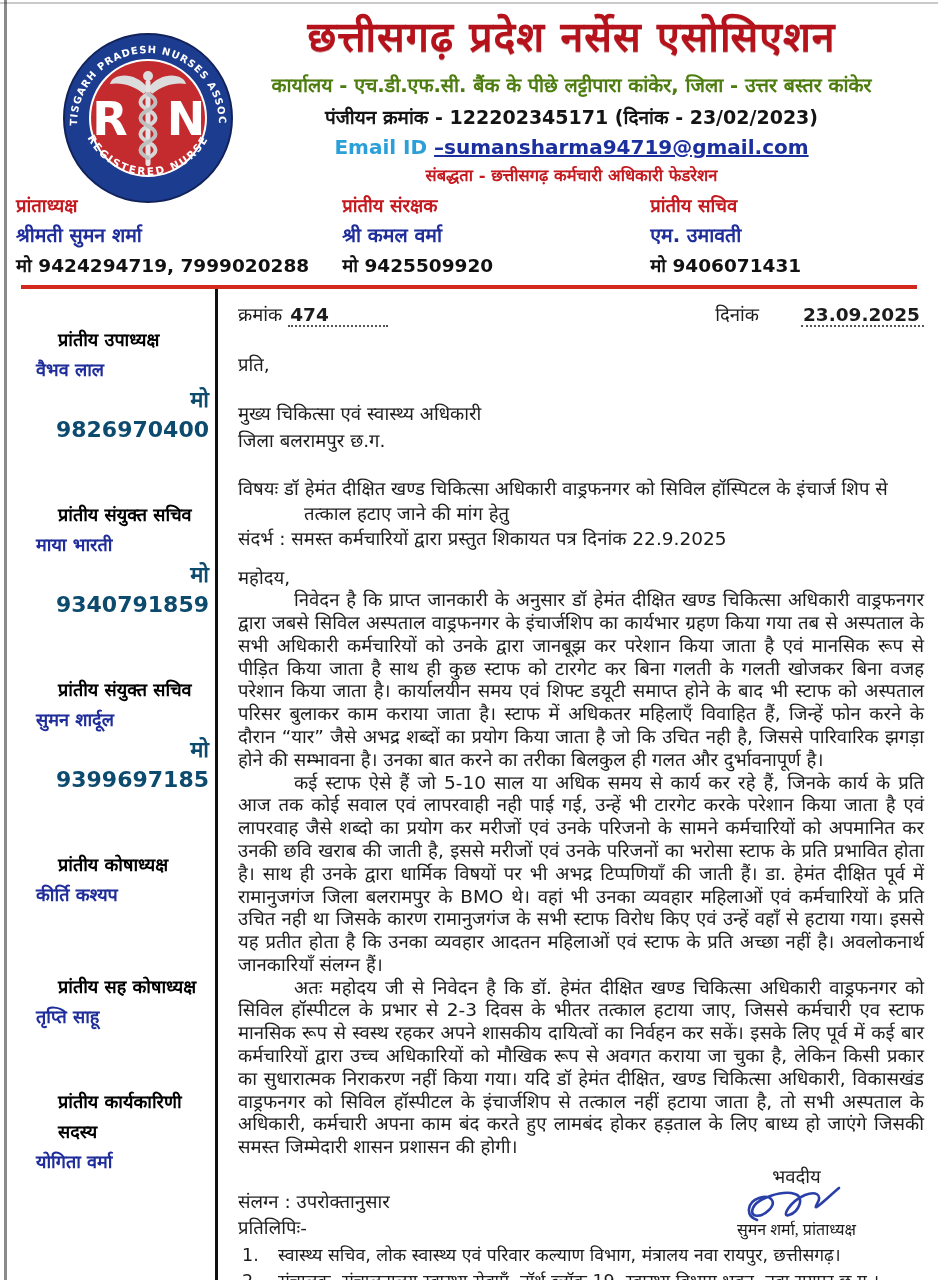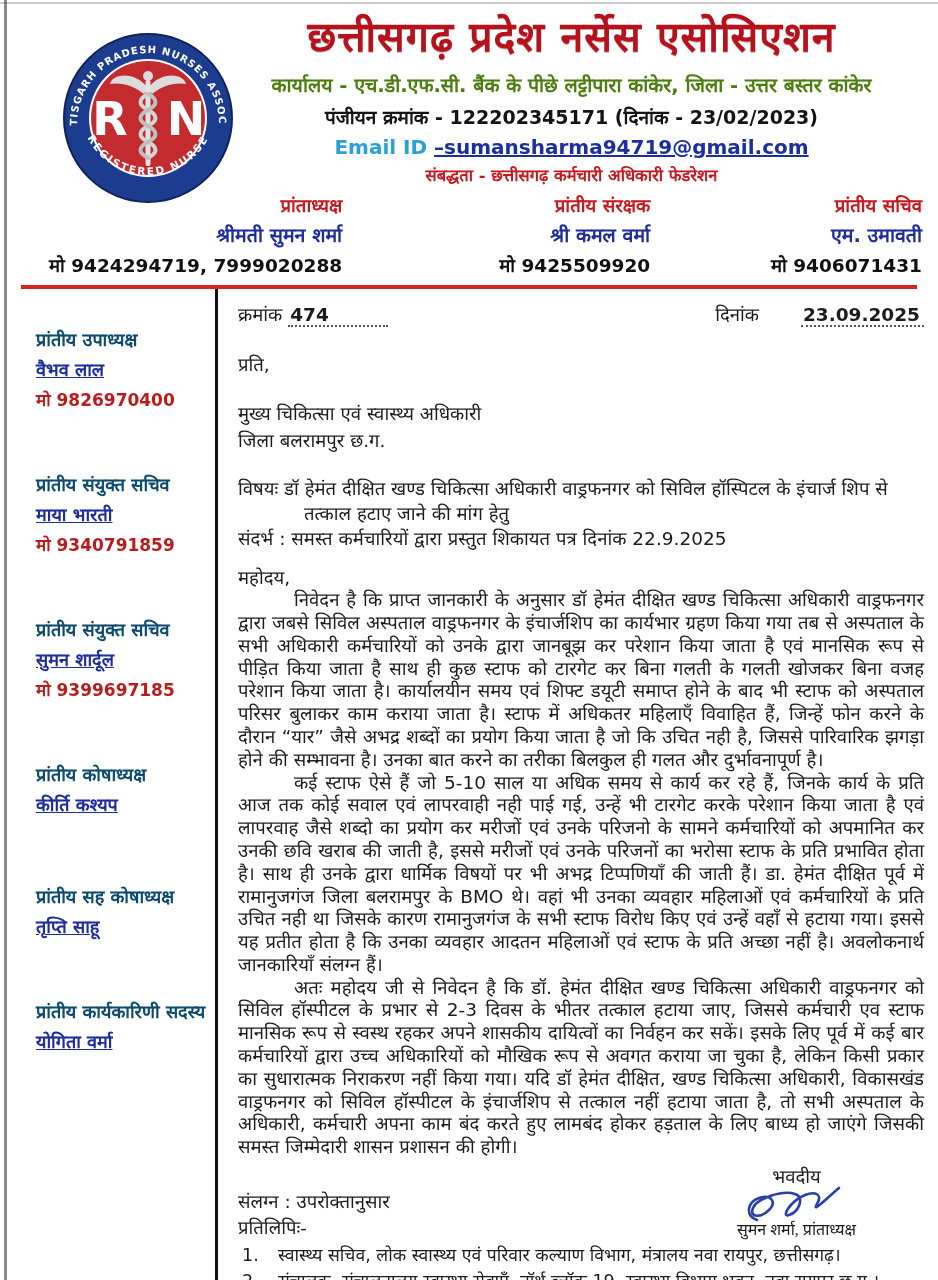--- a/index.html
+++ b/index.html
@@ -16,40 +16,40 @@
   .org-title { font-size:41px; line-height:1.15; font-weight:800; color:#b5121b; letter-spacing:1px;
                text-shadow:0 1px 0 rgba(120,0,0,.35); padding-top:4px; }
   .office-line { margin-top:10px; font-size:19.5px; font-weight:700; color:#4d7c0f; }
   .reg-line { margin-top:6px; font-size:19px; font-weight:700; color:#141414; }
   .email-line { margin-top:5px; font-size:20px; font-weight:700; }
   .email-label { color:#2a9fd8; }
   .email-value { color:#1b2f9e; text-decoration:underline;text-align:right; }
   .affiliation-line { margin-top:4px; font-size:16.5px; font-weight:700; color:#c41a1f; }
 
   .officials-row { display:flex; margin-top:6px; padding:0 6px; }
-  .official { text-align:right; }
+  .official { text-align:left; }
   .official:nth-child(1){ width:36%; }
   .official:nth-child(2){ width:34%; }
   .official:nth-child(3){ width:30%; }
   .official .o-title { color:#c41a1f; font-weight:700; font-size:18.5px; }
   .official .o-name  { color:#1f2d9b; font-weight:700; font-size:19.5px; margin-top:4px; }
   .official .o-phone { color:#111;    font-weight:700; font-size:18.5px; margin-top:4px; }
 
   .red-divider { margin-top:8px; height:4px; background:#d2281e; width:calc(100% - 22px); margin-left:11px; }
 
   
   .body-row { display:flex; align-items:stretch; height:1014px; }
   .sidebar { width:215px; padding:36px 6px 0 36px; flex-shrink:0; }
   .v-divider { width:3px; background:#111; flex-shrink:0; }
   .member { margin-bottom:55px; }
   .member:nth-child(4){ margin-bottom:62px; }
   .member:nth-child(6){ margin-bottom:30px; }
-  .member .m-title { color:#0c4a6e; font-weight:700; font-size:18px; line-height:30px; }
-  .member .m-name  { color:#1f2d9b; font-weight:700; font-size:18px; line-height:30px;text-decoration:underline; }
-  .member .m-phone { color:#b91c1c;    font-weight:700; font-size:17px; line-height:30px; }
+  .member .m-title { color:#000000; font-weight:700; font-size:18px; line-height:30px;margin-left:22px; }
+  .member .m-name  { color:#1f2d9b; font-weight:700; font-size:18px; line-height:30px; }
+  .member .m-phone { color:#0c4a6e;    font-weight:700; font-size:22px; line-height:30px;text-align:right; }
 
   .main { flex:1; padding:12px 14px 0 20px; font-size:18.5px; }
 
   .numdate-row { display:flex; justify-content:space-between; align-items:flex-end; }
   .numdate-row .lbl { font-size:18.5px; }
   .fill-line { display:inline-block; border-bottom:2px dotted #555; font-weight:700; padding:0 4px 0 2px; }
   .num-val { min-width:100px; }
   .date-val { min-width:112px;margin-left:36px; }
 
   .to-label { margin-top:24px; }

